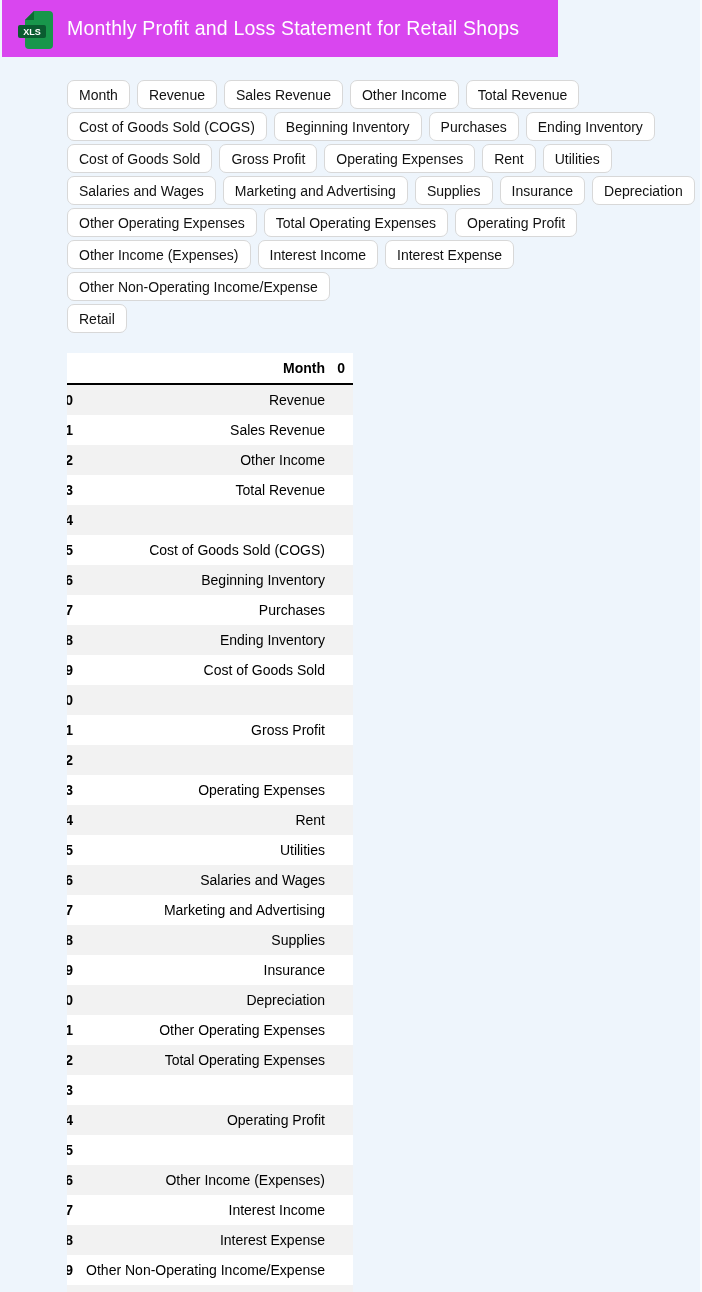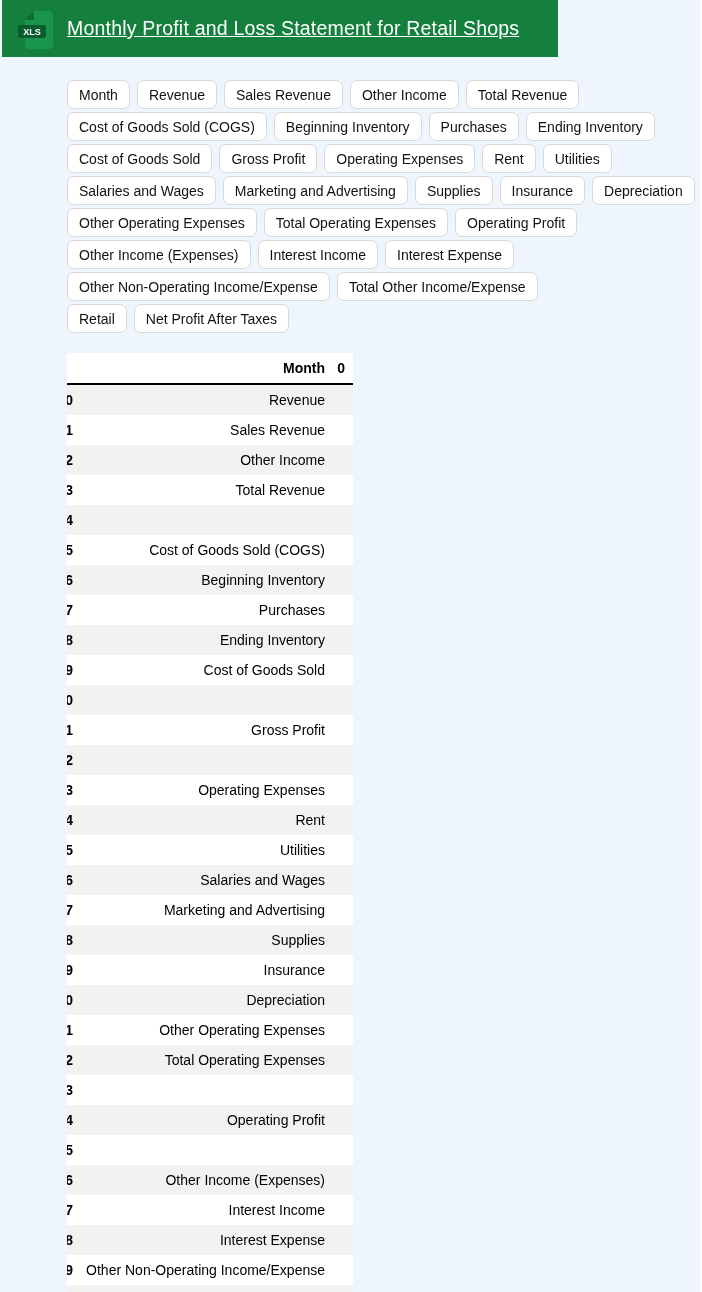--- a/index.html
+++ b/index.html
@@ -24,21 +24,20 @@
   .titlebar-icon {
     position: absolute; left: 14px; top: 8px;
     width: 38px; height: 44px;
   }
   .titlebar-title {
     padding-left: 65px;
     font-size: 19.5px;
     color: #ffffff;
     letter-spacing: 0.2px;
     white-space: nowrap;
-    text-decoration: underline;
   }
 
   
   .chips {
     position: absolute; left: 67px; top: 80px; width: 640px;
   }
   .chip-row { display: flex; gap: 7px; margin-bottom: 3px; }
   .chip {
     height: 29px; box-sizing: border-box;
     display: inline-flex; align-items: center;
@@ -74,21 +73,21 @@
   }
   .cell-index span { white-space: nowrap; }
   .cell-label { width: 252px; text-align: right; white-space: nowrap; }
   .cell-value { width: 28px; box-sizing: border-box; text-align: right; padding-right: 8px; white-space: nowrap; }
 </style>
 </head>
 <body>
 
 <div class="edge-right"></div>
 
-<div class="titlebar" style="background: #15803d;">
+<div class="titlebar" style="background: #d946ef;">
   <svg class="titlebar-icon" viewBox="0 0 38 42" xmlns="http://www.w3.org/2000/svg">
     <path id="icon-body" d="M18 2 H33 Q37 2 37 6 V36 Q37 40 33 40 H13 Q9 40 9 36 V11 Z" fill="#18964b"></path>
     <path id="icon-fold" d="M18 2 V11 H9 Z" fill="#0e6b33"></path>
     <rect id="icon-badge" x="2" y="16" width="28" height="13" rx="2" fill="#0a5c30"></rect>
     <text id="icon-badge-text" x="16" y="26" text-anchor="middle" font-size="9" font-weight="bold" font-family="Liberation Sans, sans-serif" fill="#ffffff">XLS</text>
   </svg>
   <div class="titlebar-title">Monthly Profit and Loss Statement for Retail Shops</div>
 </div>
 
 <div class="chips" id="chips">
@@ -124,25 +123,23 @@
       <div class="chip">Total Operating Expenses</div>
       <div class="chip">Operating Profit</div>
     </div>
     <div class="chip-row">
       <div class="chip">Other Income (Expenses)</div>
       <div class="chip">Interest Income</div>
       <div class="chip">Interest Expense</div>
     </div>
     <div class="chip-row">
       <div class="chip">Other Non-Operating Income/Expense</div>
-      <div class="chip">Total Other Income/Expense</div>
     </div>
     <div class="chip-row">
       <div class="chip">Retail</div>
-      <div class="chip">Net Profit After Taxes</div>
     </div>
   </div>
 
 <div class="df-table">
   <div class="df-head">
     <div class="cell-index"></div>
     <div class="cell-label">Month</div>
     <div class="cell-value">0</div>
   </div>
   <div id="table-body">

